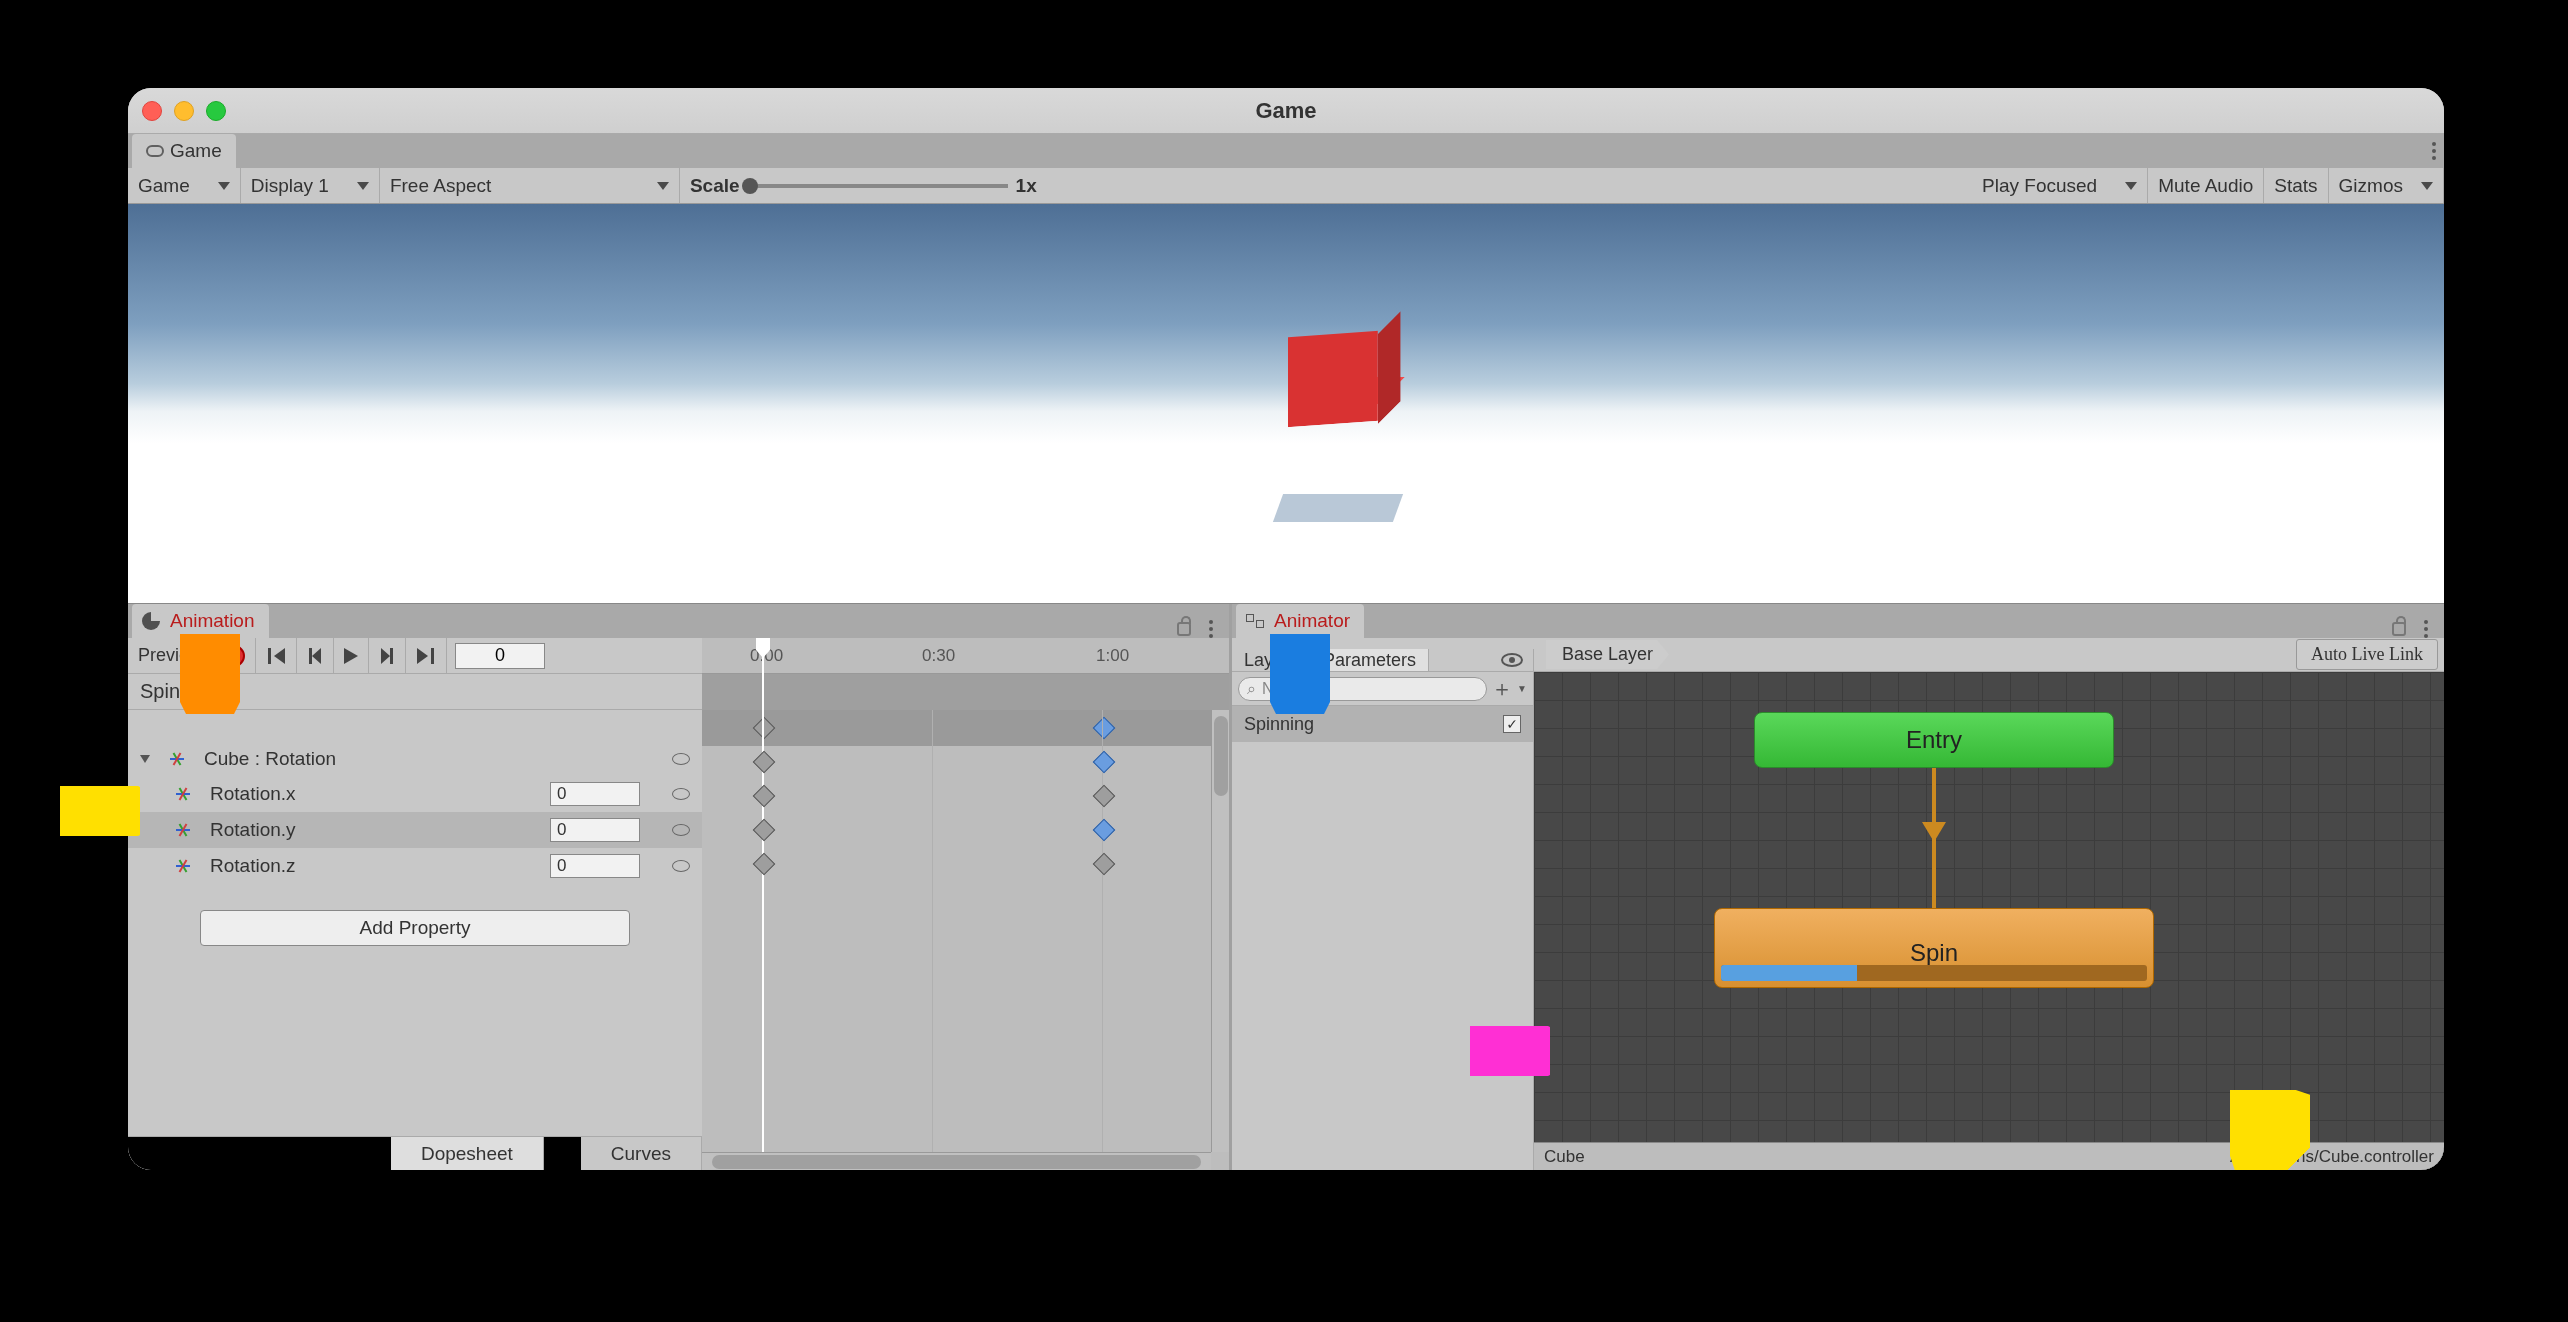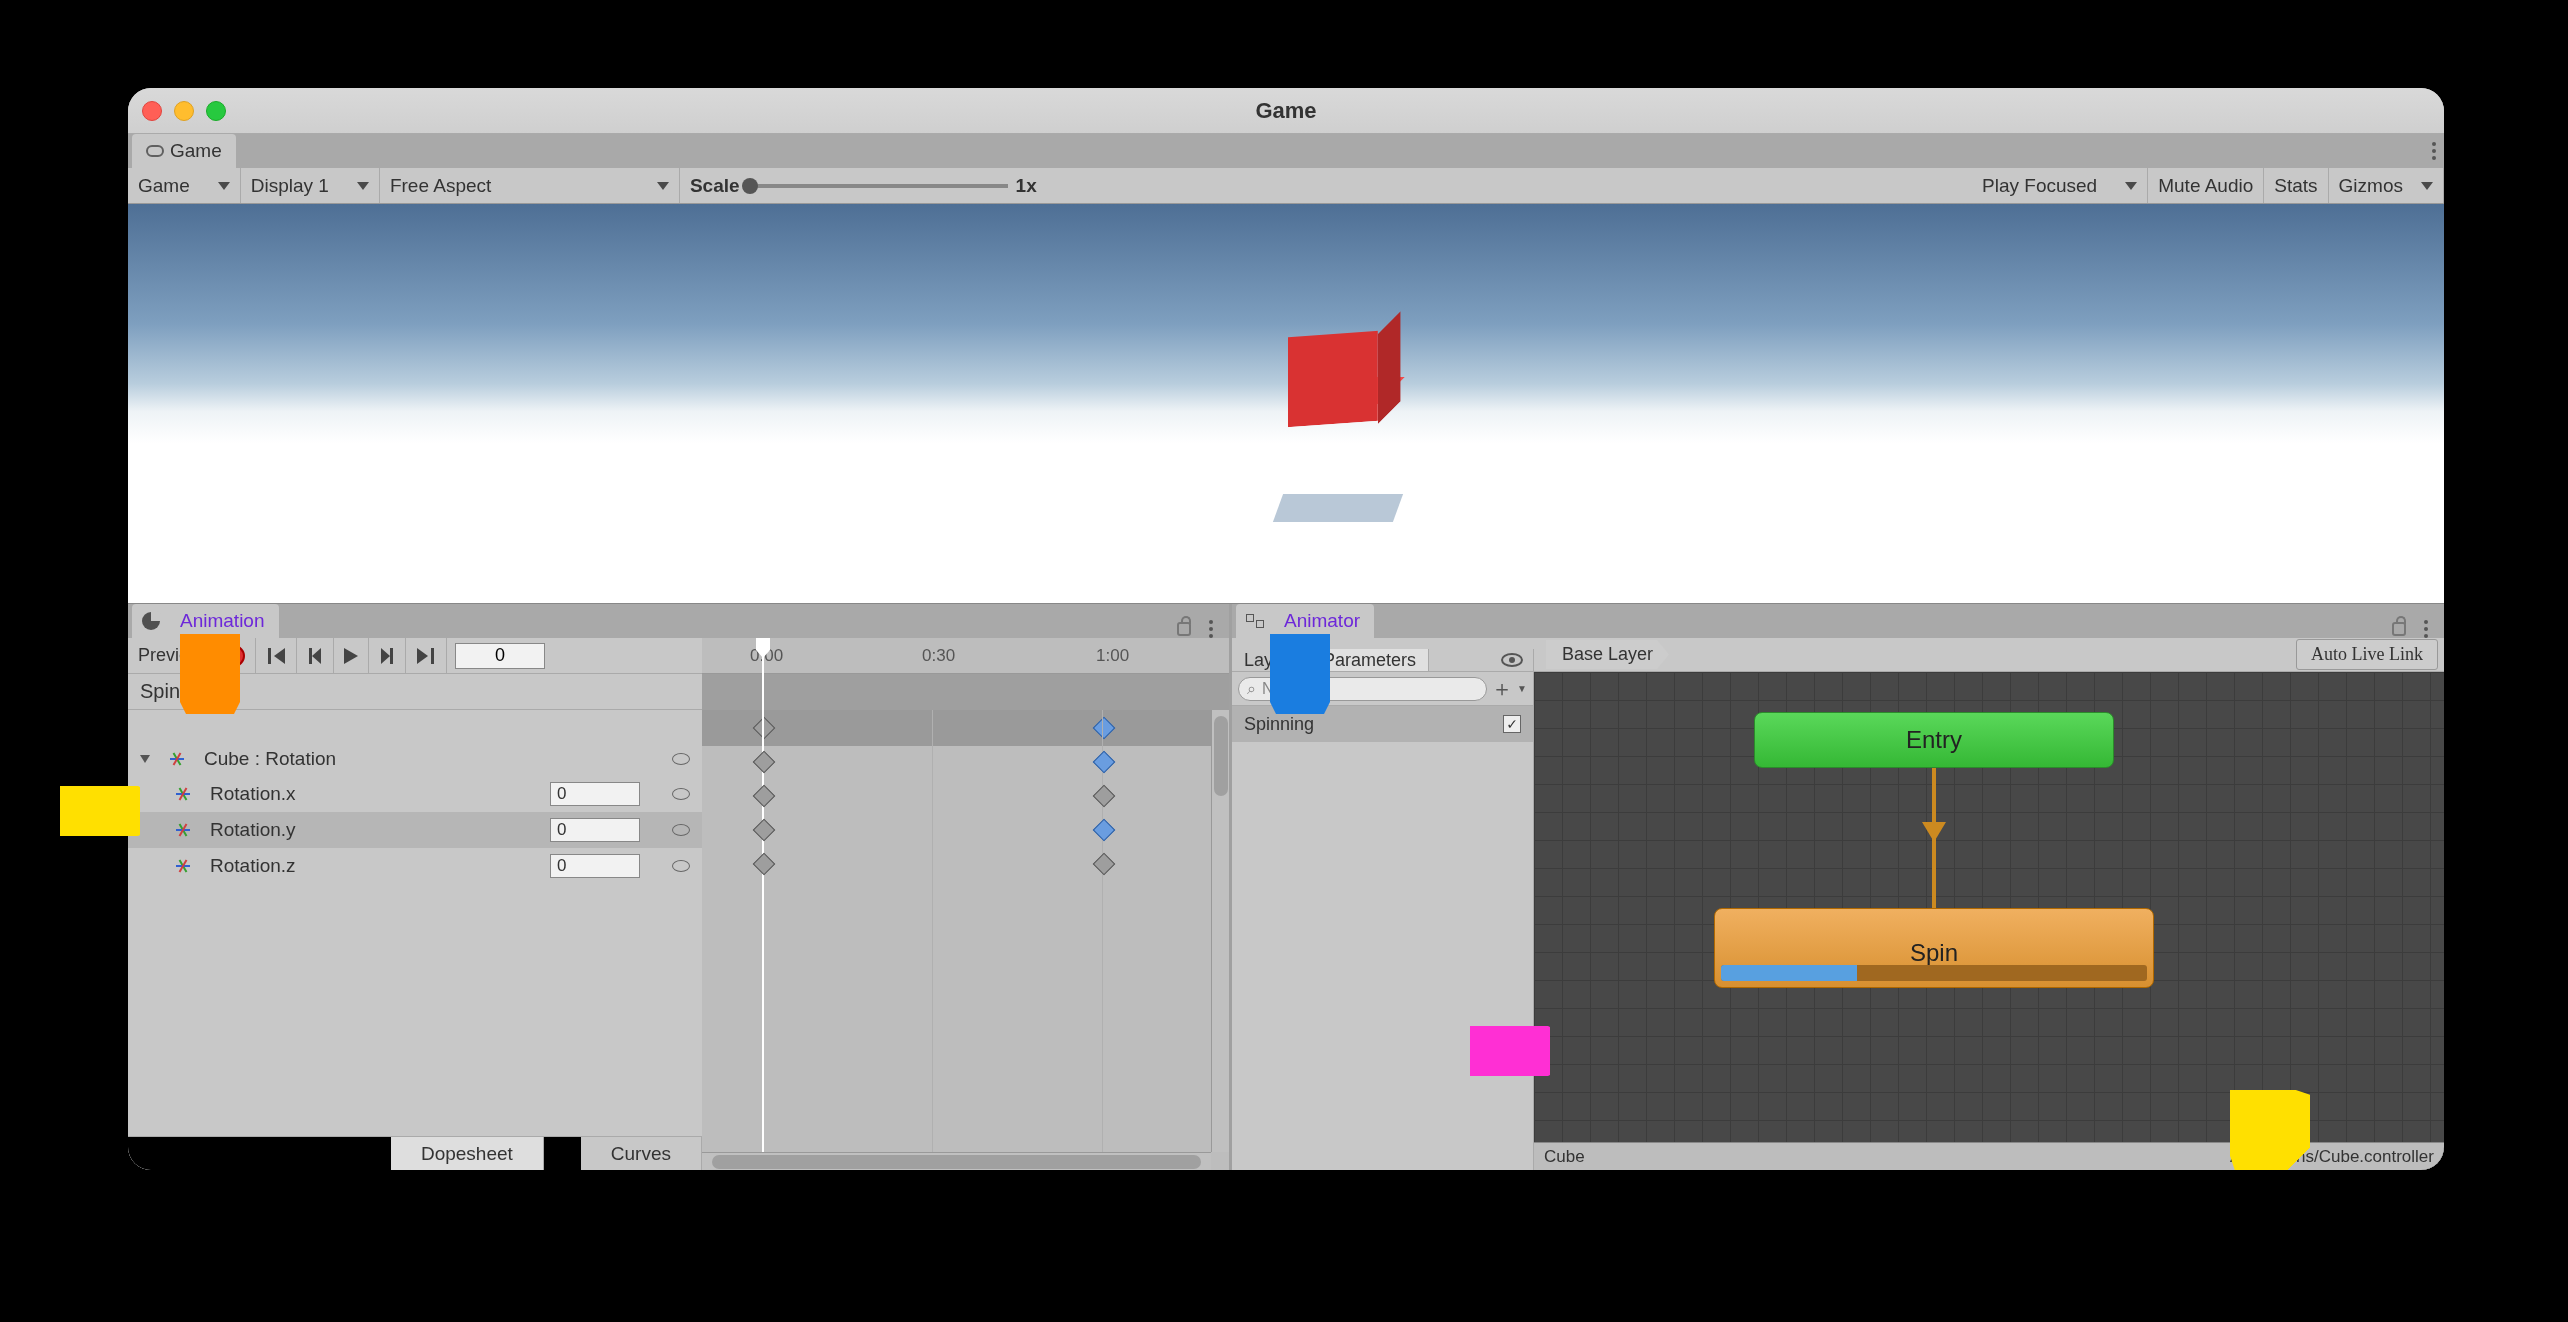--- a/index.html
+++ b/index.html
@@ -131,22 +131,22 @@
     background: #a9a9a9;
     display: flex;
     align-items: flex-end;
     padding-left: 4px;
     position: relative;
   }
   .panel-tab {
     background: #c8c8c8;
     padding: 6px 14px 6px 10px;
     font-size: 19px;
-    color: #6d28d9;
-    display: flex; align-items: center; gap: 20px;
+    color: #b91c1c;
+    display: flex; align-items: center; gap: 10px;
     border-radius: 4px 4px 0 0;
   }
   .pie-icon {
     width: 18px; height:18px; border-radius:50%; background:#505050;
     position:relative;
   }
   .pie-icon::after {
     content:''; position:absolute; right:-1px; top:-1px; width:10px; height:10px;
     background:#c8c8c8; border-radius: 0 50% 0 0;
   }
@@ -669,20 +669,21 @@
             <span class="oval-btn"></span>
           </div>
           <div class="prop-header" style="padding-left:48px;">
             <span class="unity-xyz">
                 <span class="ux-blue"></span>
               </span>
             <span>Rotation.z</span>
             <span class="prop-value">0</span>
             <span class="oval-btn"></span>
           </div>
+          <button class="add-property-btn">Add Property</button>
 
           <div class="dope-tabs">
             <div style="flex:1;"></div>
             <div class="dope-tab">Dopesheet</div>
             <div class="dope-tab inactive">Curves</div>
           </div>
         </div>
 
         <div class="timeline-column">
           <div class="timeline-ruler">

